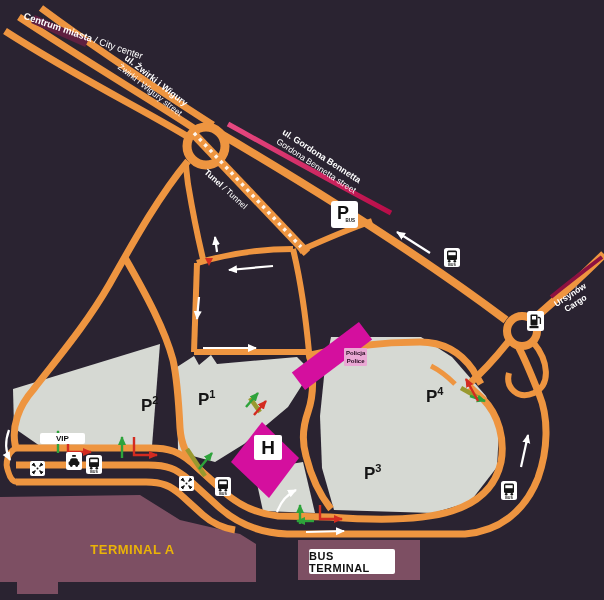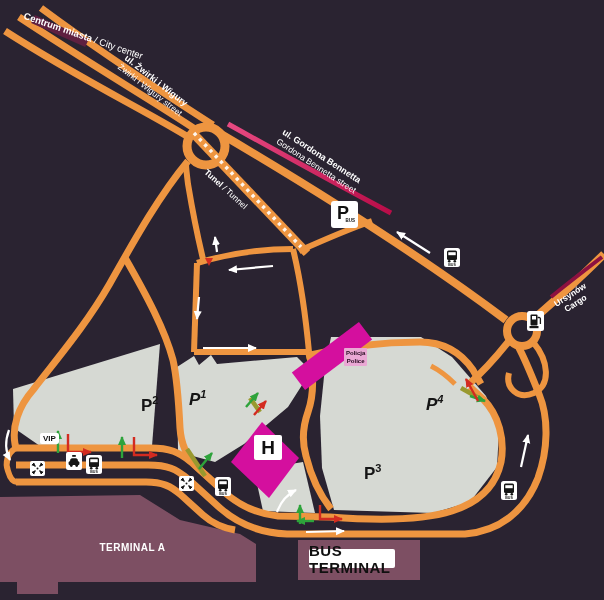--- a/index.html
+++ b/index.html
@@ -18,30 +18,30 @@
   .agr{fill:none;stroke:var(--green,#2ea33b);stroke-width:2.4;}
   .ard{fill:none;stroke:var(--red,#d32b20);stroke-width:2.4;}
   .olive{fill:none;stroke:#99992e;stroke-width:4.5;}
   .lbl{position:absolute;color:#fff;white-space:nowrap;line-height:1.2;}
   .rot{transform-origin:0 0;}
   .b{font-weight:bold;}
   .plabel{position:absolute;color:#151515;font-weight:bold;font-size:17px;white-space:nowrap;}
   .plabel sup{font-size:11px;}
   .whitebox{position:absolute;background:#fff;color:#101010;display:flex;
     align-items:center;justify-content:center;font-weight:bold;border-radius:2px;}
-  .vip{font-size:8px;padding:1px 3px;}
+  .vip{font-size:8px;padding:1px 16px;}
   .hbox{width:28px;height:25px;font-size:19px;}
-  .busterm{width:86px;height:19px;font-size:15px;letter-spacing:.5px;}
+  .busterm{width:86px;height:25px;font-size:11px;letter-spacing:.5px;}
   .pbus{position:absolute;background:#fff;border-radius:3px;width:27px;height:27px;color:#101010;}
   .pbus .bigP{position:absolute;left:6px;top:2px;font-weight:bold;font-size:18px;}
   .pbus .sub{position:absolute;right:3px;bottom:5px;font-weight:bold;font-size:4.5px;}
   .police{position:absolute;background:#eaa8d4;color:#230a1d;font-weight:bold;
     font-size:6px;line-height:1.35;text-align:center;padding:1px 2px;border-radius:1px;}
   .terma{position:absolute;left:30px;top:542px;width:205px;text-align:center;
-    color:#ffffff;font-weight:bold;font-size:10px;letter-spacing:.5px;}
+    color:#eab308;font-weight:bold;font-size:13px;letter-spacing:.5px;}
 </style>
 </head>
 <body>
 
 <div class="stage">
 
 <svg class="map" width="604" height="600" viewBox="0 0 604 600">
   <defs>
     <marker id="aw" markerUnits="userSpaceOnUse" markerWidth="11" markerHeight="10" refX="8" refY="4" orient="auto">
       <path d="M0,0 L9,4 L0,8 Z" fill="#ffffff"></path>
@@ -214,24 +214,24 @@
 </div>
 
 <div class="lbl rot b" style="left:548px;top:303px;transform:rotate(-33deg);font-size:8.5px;text-align:center;width:46px;">
   <div>Ursynów</div>
   <div>Cargo</div>
 </div>
 
 <div class="plabel" style="left:141px;top:394px;">
   <span>P</span><sup>2</sup>
 </div>
-<div class="plabel" style="left:189px;top:388px;font-style:italic;">
+<div class="plabel" style="left:198px;top:388px;">
   <span>P</span><sup>1</sup>
 </div>
-<div class="plabel" style="left:426px;top:393px;font-style:italic;">
+<div class="plabel" style="left:426px;top:385px;">
   <span>P</span><sup>4</sup>
 </div>
 <div class="plabel" style="left:364px;top:462px;">
   <span>P</span><sup>3</sup>
 </div>
 
 <div class="pbus" style="left:331px;top:201px;">
   <span class="bigP">P</span>
   <span class="sub">BUS</span>
 </div>

